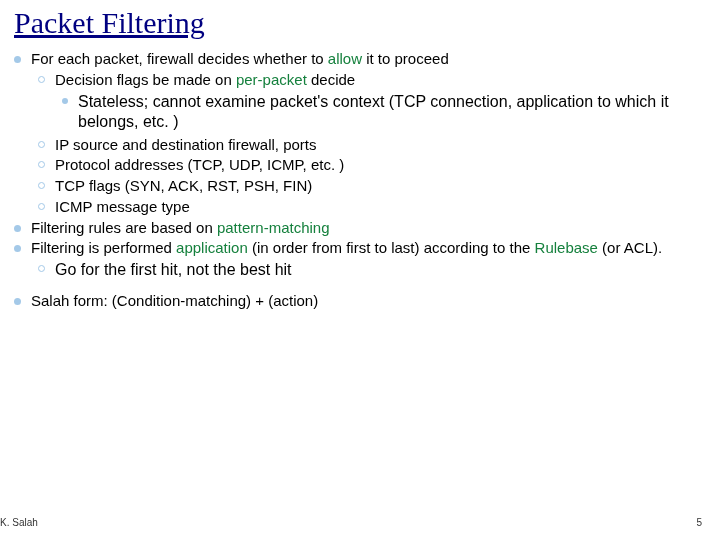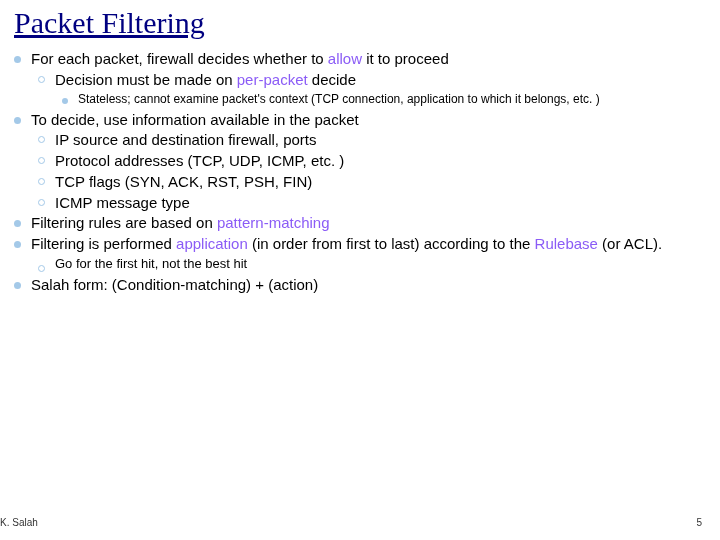--- a/index.html
+++ b/index.html
@@ -36,28 +36,27 @@
   .l2 {
     display: flex;
     margin-left: 24px;
     margin-bottom: 2px;
     font-size: 15px;
   }
   .l3 {
     display: flex;
     margin-left: 48px;
     margin-bottom: 4px;
-    font-size: 12px;
+    font-size: 16px;
   }
   .l2b {
     display: flex;
     margin-left: 24px;
-    margin-bottom: 4px;
-    font-size: 13px;
-    align-items: flex-end;
+    margin-bottom: 12px;
+    font-size: 16px;
   }
   .dot {
     width: 7px; height: 7px; border-radius: 50%;
     background: #a4c9e8;
     flex-shrink: 0;
     margin-right: 10px;
     margin-top: 6px;
   }
   .dot-sm {
     width: 6px; height: 6px; border-radius: 50%;
@@ -68,21 +67,21 @@
   }
   .circ {
     width: 7px; height: 7px; border-radius: 50%;
     border: 1px solid #a4c9e8;
     background: #fff;
     flex-shrink: 0;
     margin-right: 10px;
     margin-top: 5px;
   }
   .tx { line-height: 1.25; }
-  .accent { color: #8b5cf6; }
+  .accent { color: #15803d; }
   .footer-author {
     position: absolute;
     bottom: 12px;
     left: 0;
     right: 1px;
     text-align: left;
     font-size: 10px;
     color: #333;
   }
   .footer-num {
@@ -102,33 +101,29 @@
   <div class="l1">
     <div class="dot"></div>
     <div class="tx">
       <span>For each packet, firewall decides whether to </span><span class="accent">allow</span><span> it to proceed</span>
     </div>
   </div>
 
   <div class="l2">
     <div class="circ"></div>
     <div class="tx">
-      <span>Decision must be made on </span><span class="accent">per-packet</span><span> decide</span>
+      <span>Decision flags be made on </span><span class="accent">per-packet</span><span> decide</span>
     </div>
   </div>
 
   <div class="l3">
     <div class="dot-sm"></div>
     <div class="tx">Stateless; cannot examine packet's context (TCP connection, application to which it belongs, etc. )</div>
   </div>
 
-  <div class="l1sub">
-    <div class="dot"></div>
-    <div class="tx">To decide, use information available in the packet</div>
-  </div>
   <div class="l2">
     <div class="circ"></div>
     <div class="tx">IP source and destination firewall, ports</div>
   </div>
   <div class="l2">
     <div class="circ"></div>
     <div class="tx">Protocol addresses (TCP, UDP, ICMP, etc. )</div>
   </div>
   <div class="l2">
     <div class="circ"></div>

